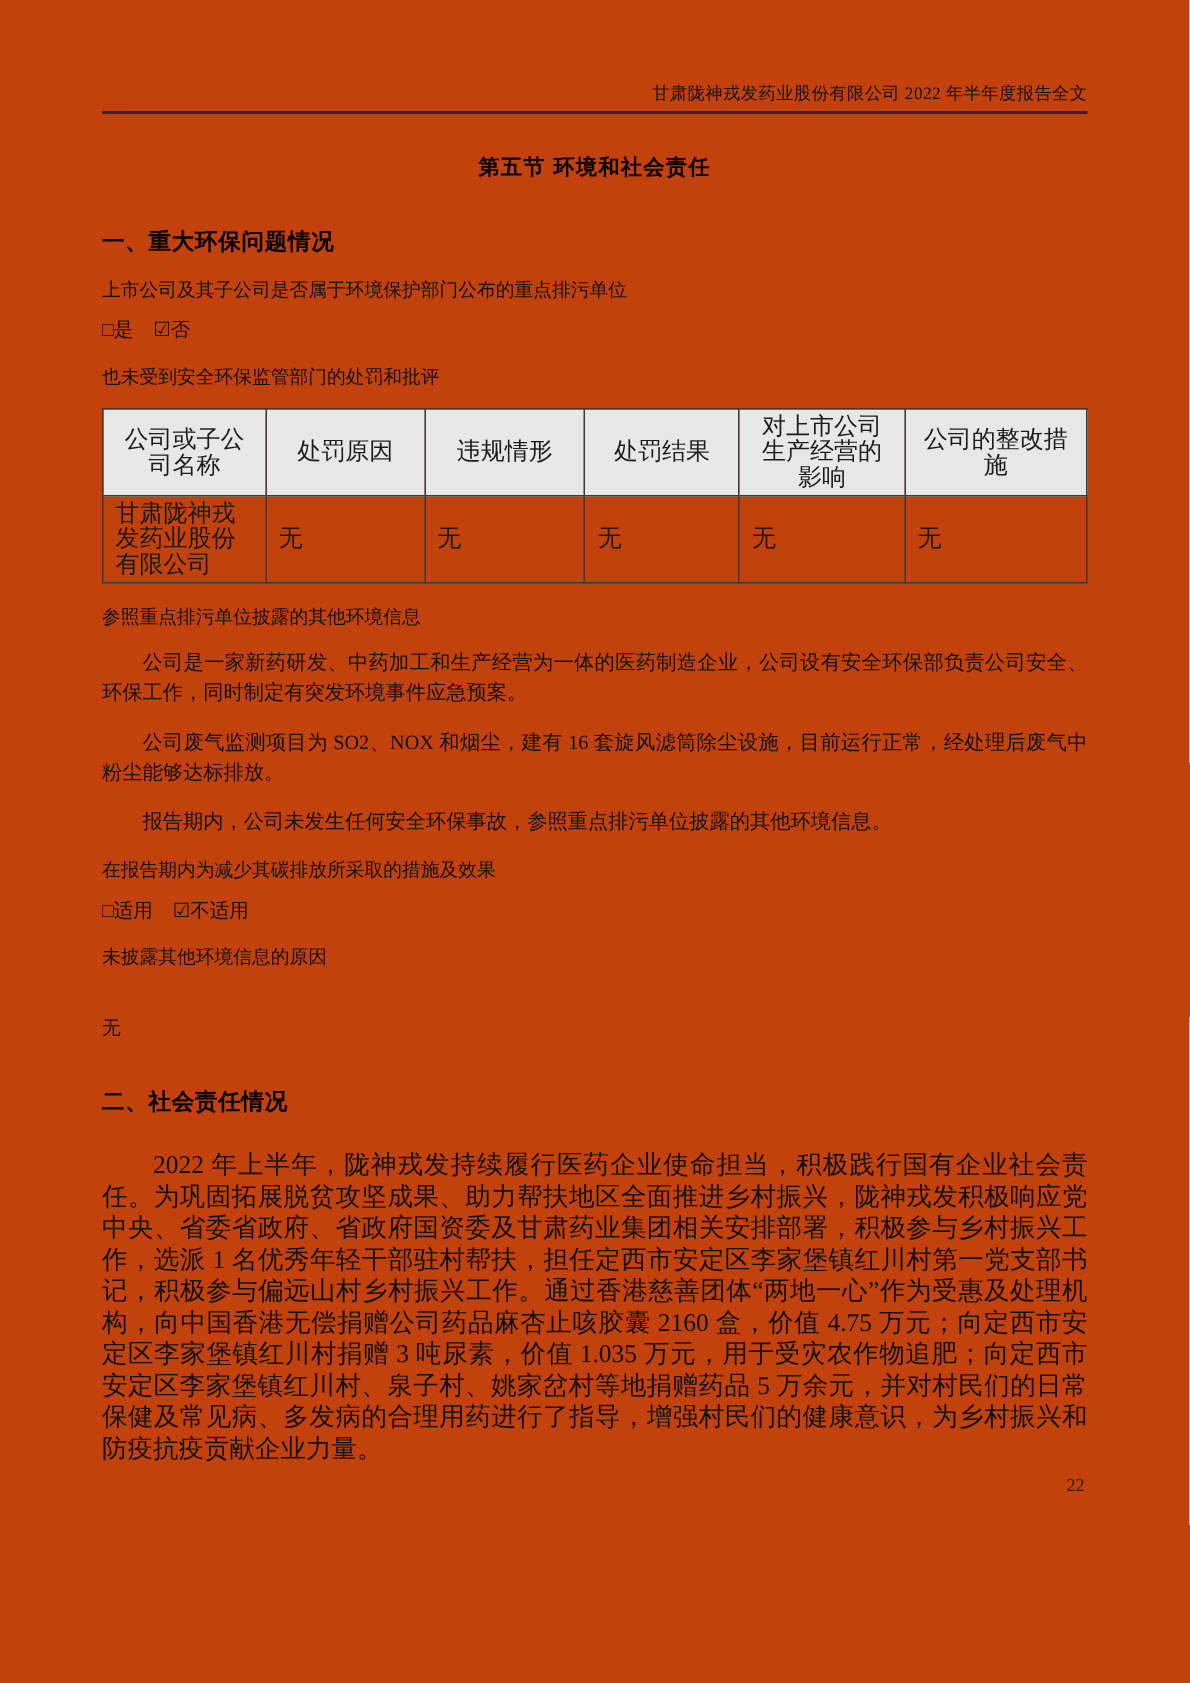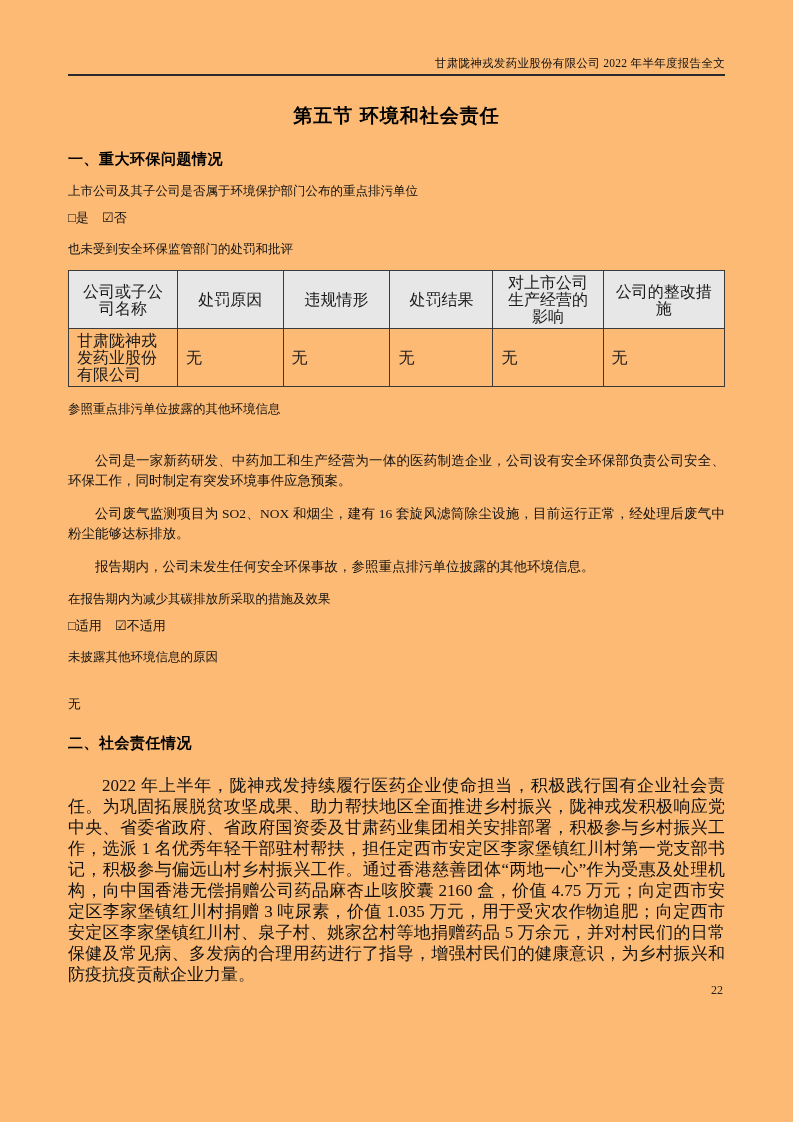--- a/index.html
+++ b/index.html
@@ -4,21 +4,21 @@
 <style>
   html, body {
     margin: 0;
     padding: 0;
     background: #ffffff;
   }
   .page {
     position: relative;
     width: 793px;
     height: 1122px;
-    background: #fdba74;
+    background: #c2410c;
     font-family: "Liberation Serif", "DejaVu Serif", serif;
     color: #1a1a1a;
     overflow: hidden;
     box-sizing: border-box;
   }
   .margins { padding: 0 68px; }
 
   
   .doc-header {
     padding: 56px 68px 0 68px;
@@ -35,28 +35,28 @@
     border-top: 2px solid #2b2b2b;
     height: 0;
   }
 
   
   .chapter-title {
     margin-top: 27px;
     text-align: center;
     font-family: "Liberation Sans", "DejaVu Sans", sans-serif;
     font-weight: bold;
-    font-size: 19px;
+    font-size: 14px;
     color: #000;
     letter-spacing: 1px;
   }
 
   
   .section-heading {
-    margin-top: 21px;
+    margin-top: 31px;
     font-family: "Liberation Sans", "DejaVu Sans", sans-serif;
     font-weight: bold;
     font-size: 15px;
     color: #000;
     letter-spacing: 0.5px;
   }
 
   
   .label-line {
     margin-top: 14px;
@@ -101,21 +101,21 @@
 
   
   .body-para {
     margin: 13px 0 0 0;
     text-indent: 2em;
     text-align: justify;
     font-size: 13.5px;
     line-height: 20px;
     color: #111;
   }
-  .gap-lg { margin-top: 33px; }
+  .gap-lg { margin-top: 12px; }
 
   .none-text {
     margin-top: 30px;
     font-size: 12.5px;
     color: #111;
   }
 
   .social-para {
     margin-top: 22px;
     text-indent: 2em;

